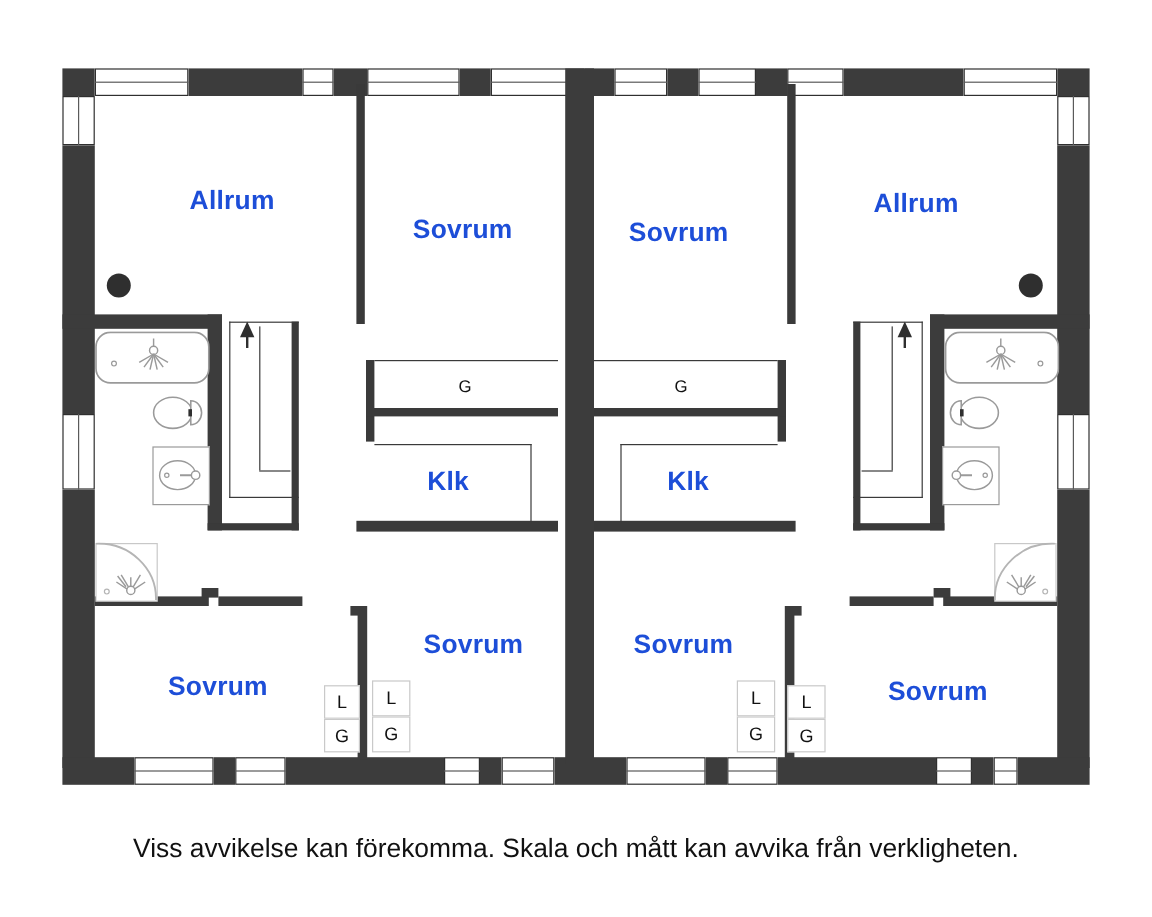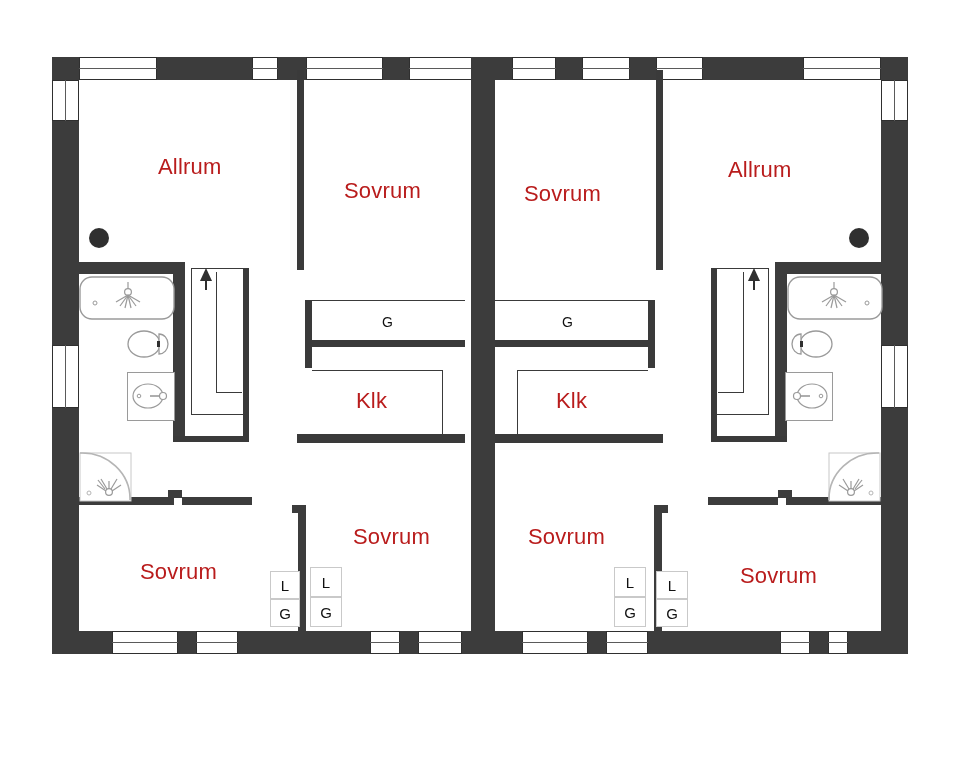--- a/index.html
+++ b/index.html
@@ -17,24 +17,25 @@
   .winpane{position:absolute;background:#ffffff;border:1px solid #2f2f2f;box-sizing:border-box;}
   .winline{position:absolute;background:#5a5a5a;}
 
   
   .fix{position:absolute;border:1px solid #9a9a9a;box-sizing:border-box;background:#fff;}
   .fixsvg{position:absolute;}
 
   
   .rlabel{
     position:absolute;
-    color:#b91c1c;
+    color:#1d4ed8;
     font-size:22px;
     white-space:nowrap;
     letter-spacing:.2px;
+    font-weight:bold;
   }
   .glabel{
     position:absolute;color:#111;font-size:14px;white-space:nowrap;
   }
   .boxlabel{
     position:absolute;
     border:1px solid #c9c9c9;
     box-sizing:border-box;
     background:#fff;
     color:#111;
@@ -295,14 +296,15 @@
   <div class="boxlabel" style="left:270px;top:571px;width:30px;height:28px;">L</div>
   <div class="boxlabel" style="left:270px;top:599px;width:30px;height:28px;">G</div>
   <div class="boxlabel" style="left:310px;top:567px;width:32px;height:30px;">L</div>
   <div class="boxlabel" style="left:310px;top:597px;width:32px;height:30px;">G</div>
 
   <div class="boxlabel" style="left:614px;top:567px;width:32px;height:30px;">L</div>
   <div class="boxlabel" style="left:614px;top:597px;width:32px;height:30px;">G</div>
   <div class="boxlabel" style="left:656px;top:571px;width:32px;height:28px;">L</div>
   <div class="boxlabel" style="left:656px;top:599px;width:32px;height:28px;">G</div>
 
+  <div class="caption" style="top:694px;">Viss avvikelse kan förekomma. Skala och mått kan avvika från verkligheten.</div>
 
 </div>
 
 </body></html>

